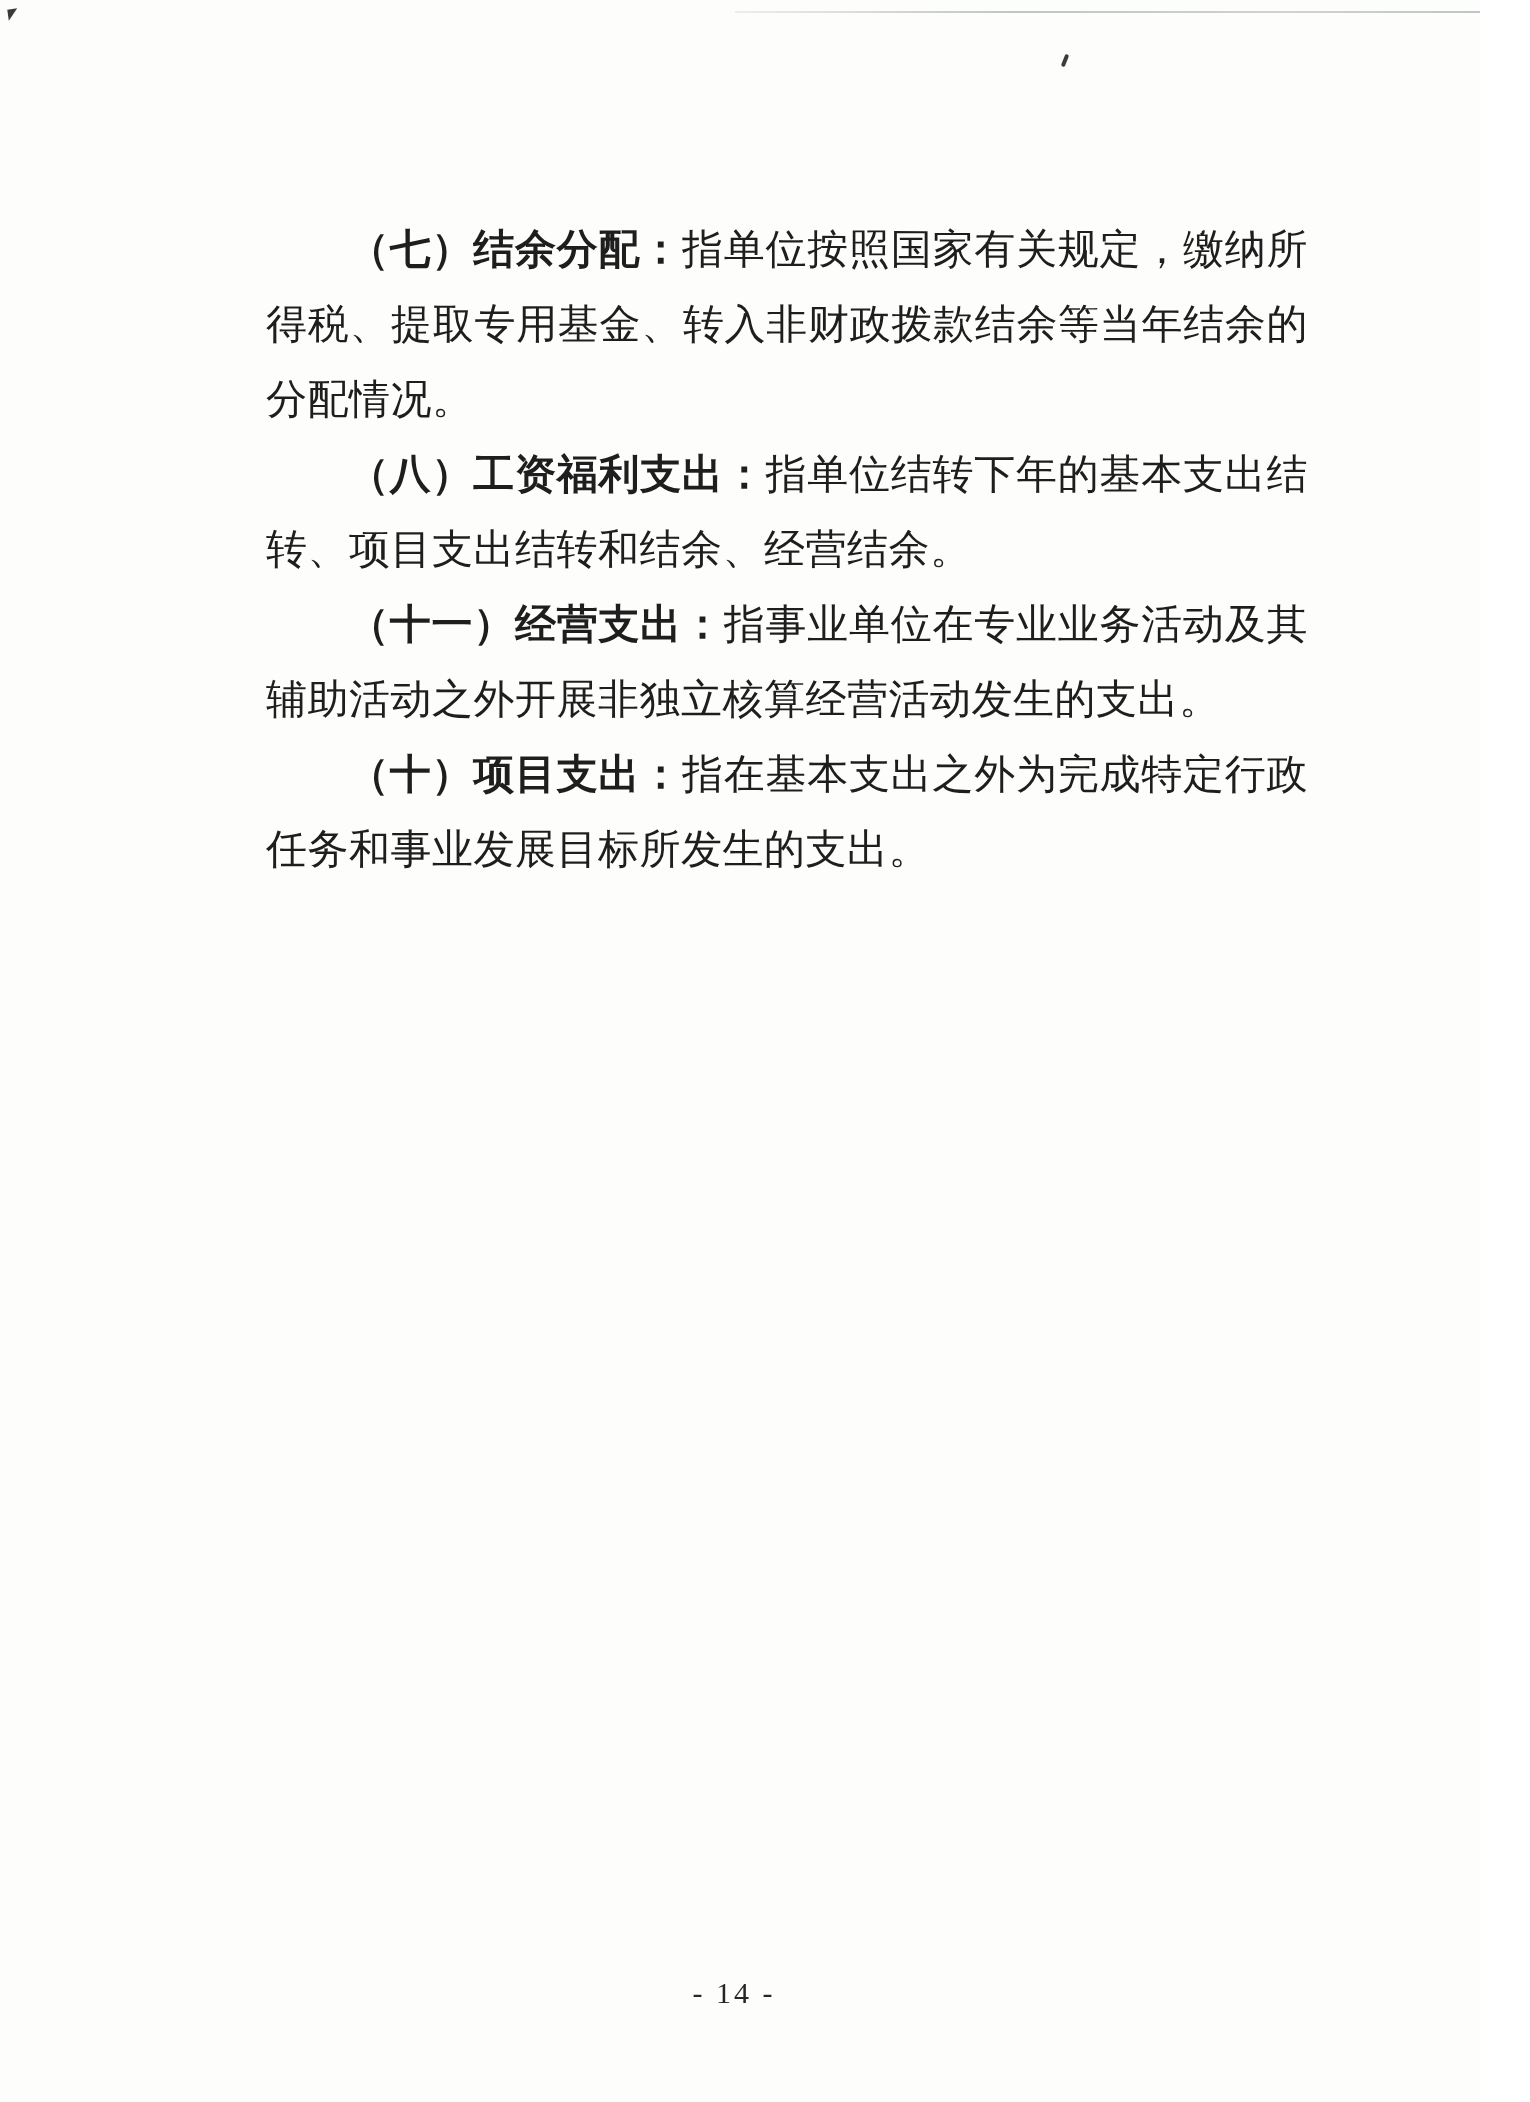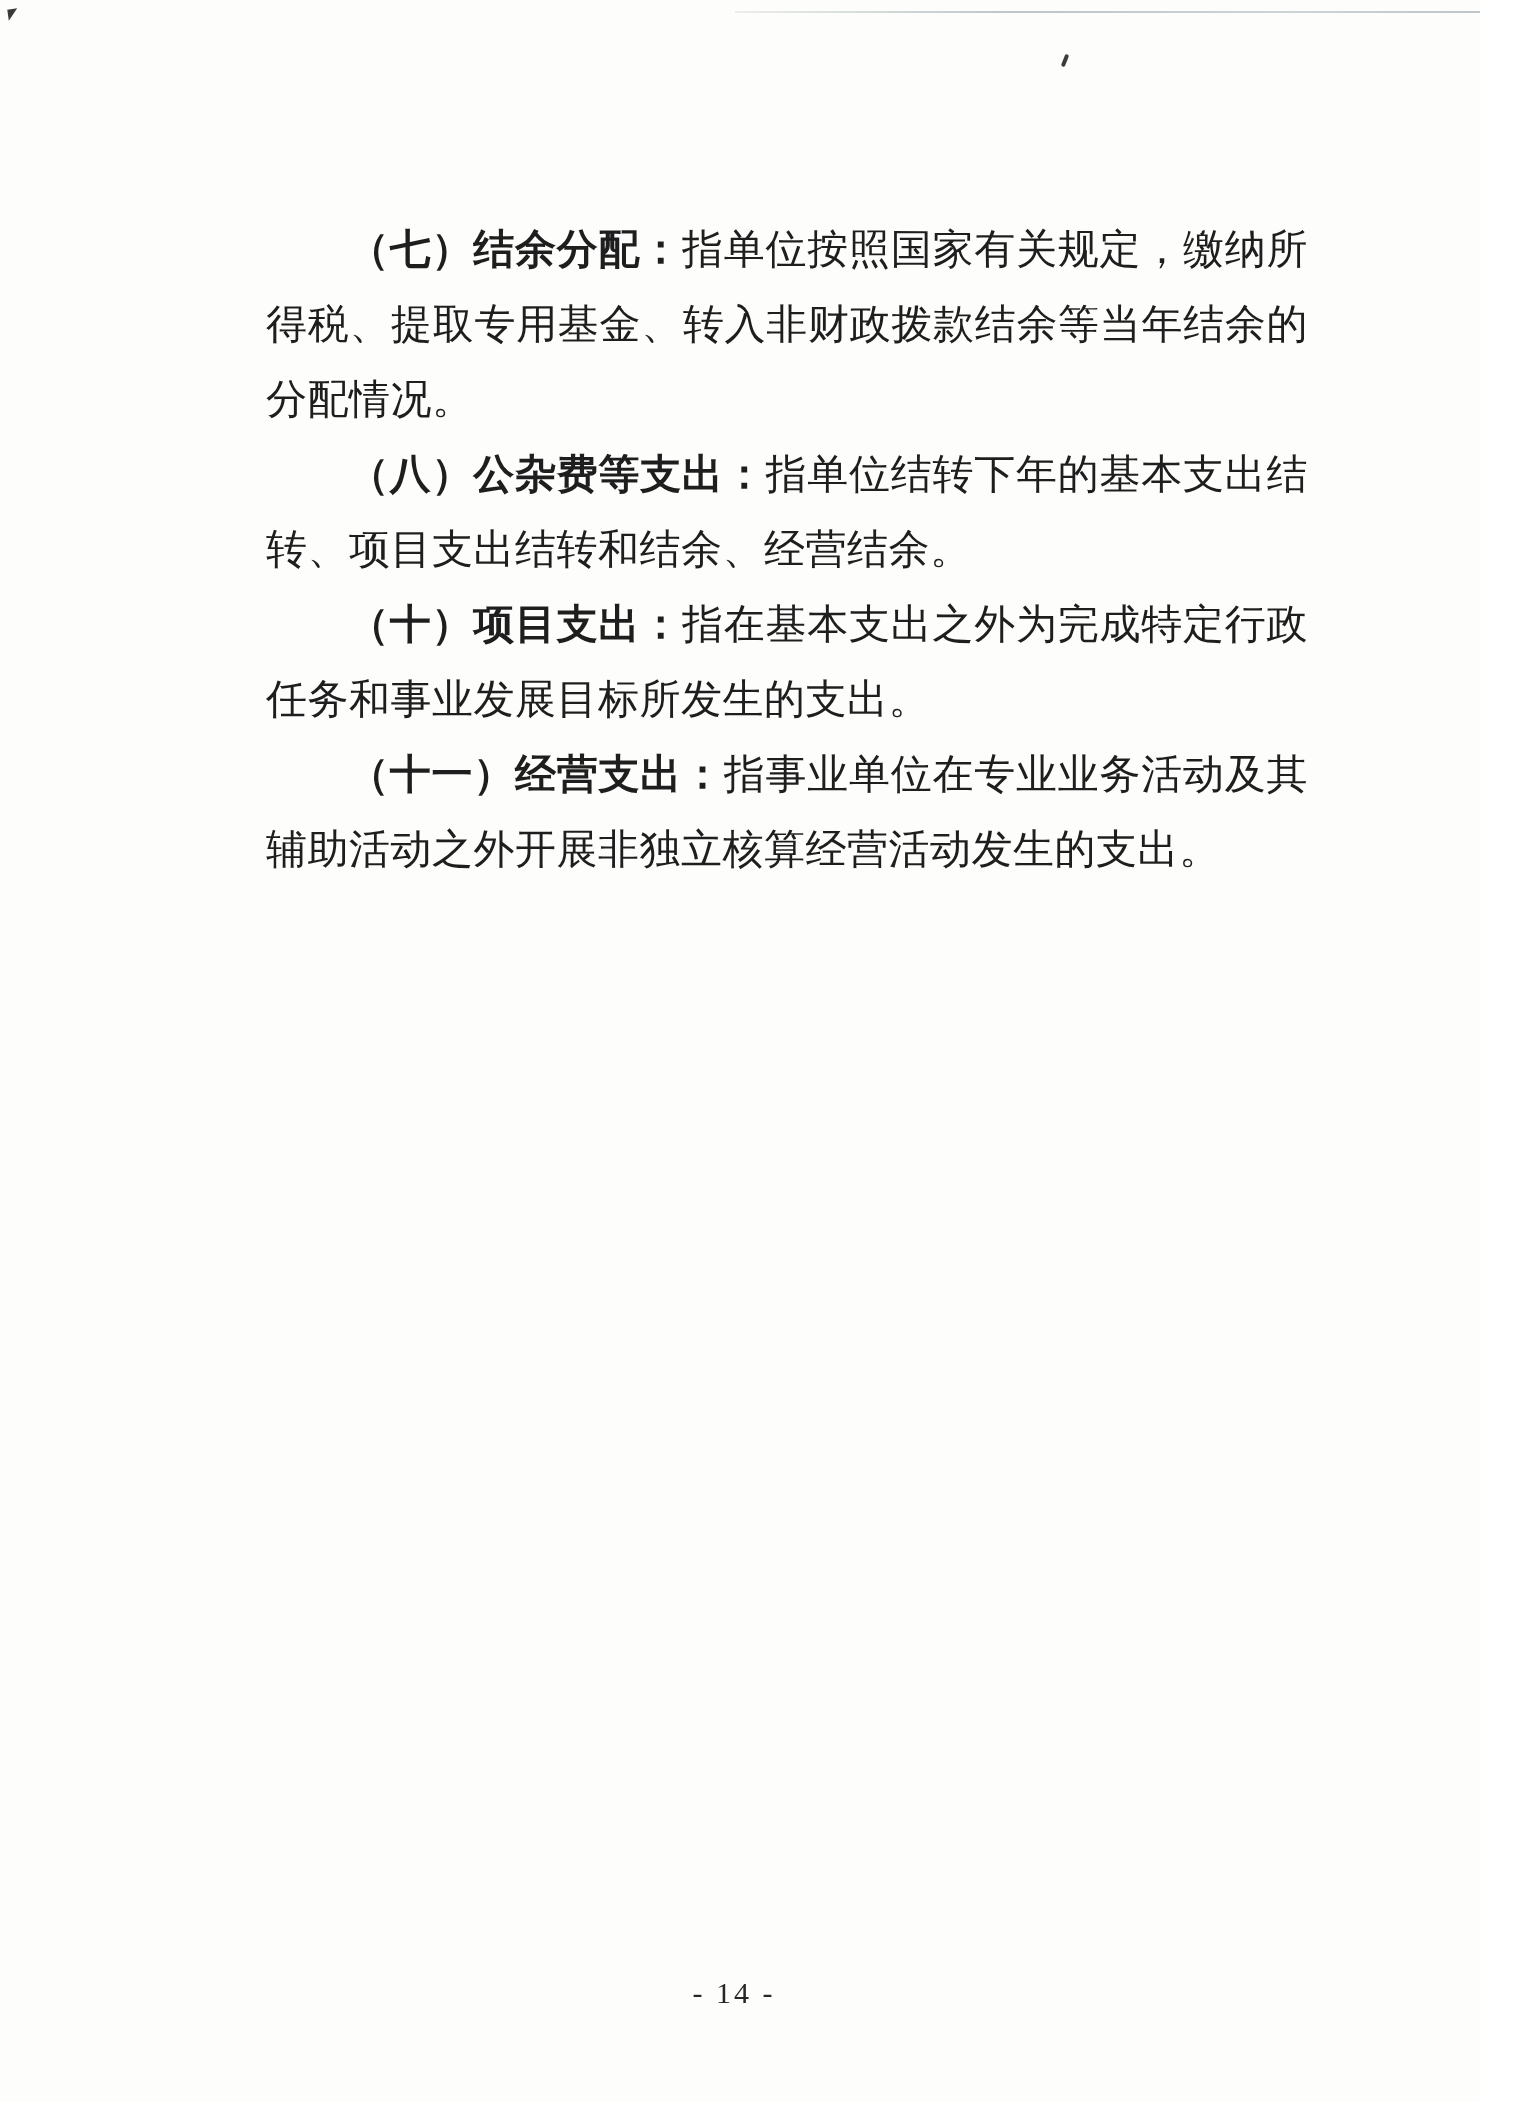--- a/index.html
+++ b/index.html
@@ -86,26 +86,26 @@
 
 <div class="page">
 
   <div class="scan-line"></div>
   <div class="speck-corner"></div>
   <div class="speck-apostrophe"></div>
 
   <main class="content">
     <p class="para"><b>（七）结余分配：</b><span>指单位按照国家有关规定，缴纳所得税、提取专用基金、转入非财政拨款结余等当年结余的分配情况。</span></p>
 
-    <p class="para"><b>（八）公杂费等支出：</b><span>指单位结转下年的基本支出结转、项目支出结转和结余、经营结余。</span></p>
+    <p class="para"><b>（八）工资福利支出：</b><span>指单位结转下年的基本支出结转、项目支出结转和结余、经营结余。</span></p>
 
 
+    <p class="para"><b>（十一）经营支出：</b><span>指事业单位在专业业务活动及其辅助活动之外开展非独立核算经营活动发生的支出。</span></p>
+
     <p class="para"><b>（十）项目支出：</b><span>指在基本支出之外为完成特定行政任务和事业发展目标所发生的支出。</span></p>
-
-    <p class="para"><b>（十一）经营支出：</b><span>指事业单位在专业业务活动及其辅助活动之外开展非独立核算经营活动发生的支出。</span></p>
 
   </main>
 
   <footer class="footer">
     <span>- 14 -</span>
   </footer>
 
 </div>
 
 </body></html>

